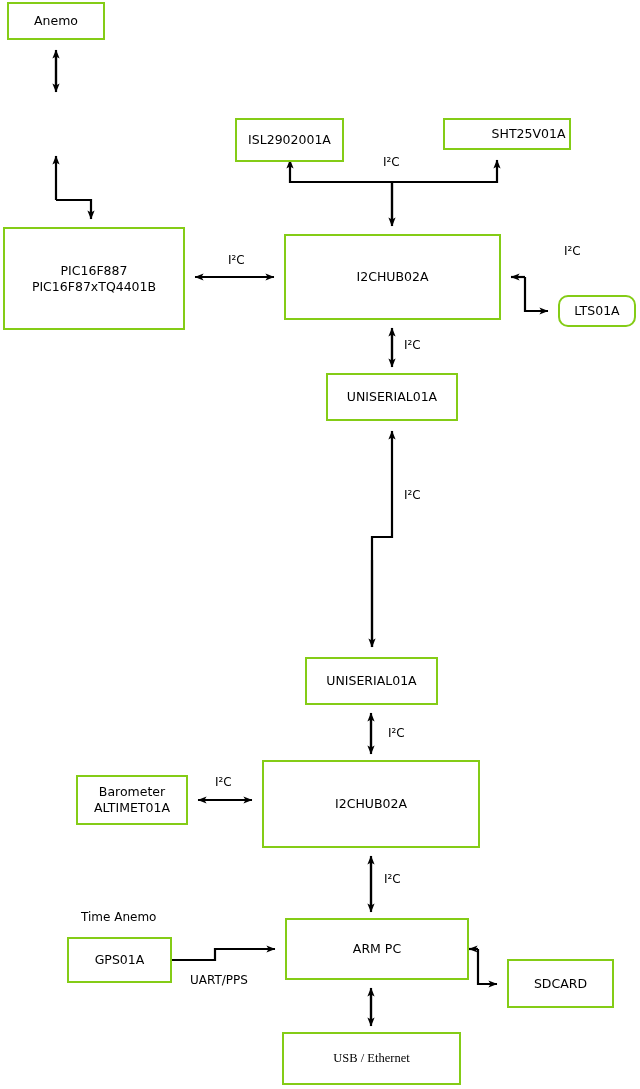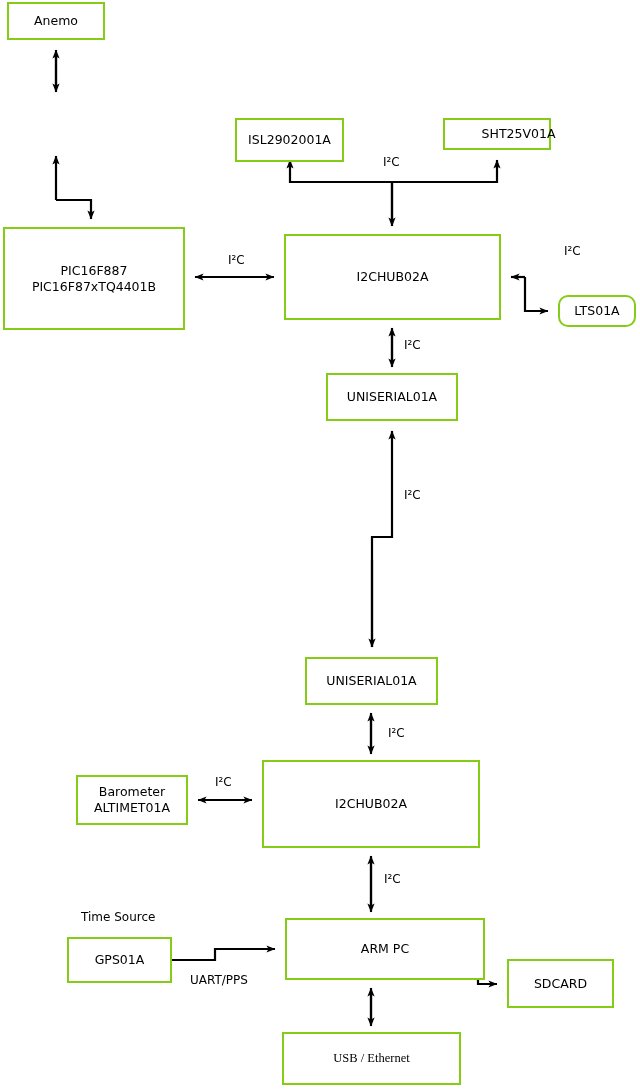--- a/index.html
+++ b/index.html
@@ -152,21 +152,21 @@
 
   <div class="node-box" style="left:3px;top:227px;width:182px;height:103px;">
     <span class="node-label">PIC16F887
 PIC16F87xTQ4401B</span>
   </div>
 
   <div class="node-box" style="left:235px;top:118px;width:109px;height:44px;">
     <span class="node-label">ISL2902001A</span>
   </div>
 
-  <div class="node-box" style="left:443px;top:118px;width:108px;height:32px;padding-left:43px;">
+  <div class="node-box" style="left:443px;top:118px;width:128px;height:32px;padding-left:43px;">
     <span class="node-label">SHT25V01A</span>
   </div>
 
   <div class="node-box" style="left:284px;top:234px;width:217px;height:86px;">
     <span class="node-label">I2CHUB02A</span>
   </div>
 
   <div class="node-box" style="left:558px;top:295px;width:78px;height:32px;border-radius:10px;">
     <span class="node-label">LTS01A</span>
   </div>
@@ -185,21 +185,21 @@
   </div>
 
   <div class="node-box" style="left:262px;top:760px;width:218px;height:88px;">
     <span class="node-label">I2CHUB02A</span>
   </div>
 
   <div class="node-box" style="left:67px;top:937px;width:105px;height:46px;">
     <span class="node-label">GPS01A</span>
   </div>
 
-  <div class="node-box" style="left:285px;top:918px;width:200px;height:62px;">
+  <div class="node-box" style="left:285px;top:918px;width:184px;height:62px;">
     <span class="node-label">ARM PC</span>
   </div>
 
   <div class="node-box" style="left:507px;top:959px;width:107px;height:49px;">
     <span class="node-label">SDCARD</span>
   </div>
 
   <div class="node-box" style="left:282px;top:1032px;width:179px;height:53px;font-family:Liberation Serif, serif;">
     <span class="node-label">USB / Ethernet</span>
   </div>
@@ -207,15 +207,15 @@
   <div class="edge-label" style="left:383px;top:156px;">I²C</div>
   <div class="edge-label" style="left:228px;top:254px;">I²C</div>
   <div class="edge-label" style="left:564px;top:245px;">I²C</div>
   <div class="edge-label" style="left:404px;top:339px;">I²C</div>
   <div class="edge-label" style="left:404px;top:489px;">I²C</div>
   <div class="edge-label" style="left:388px;top:727px;">I²C</div>
   <div class="edge-label" style="left:215px;top:776px;">I²C</div>
   <div class="edge-label" style="left:384px;top:873px;">I²C</div>
   <div class="edge-label" style="left:190px;top:974px;">UART/PPS</div>
 
-  <div class="free-label" style="left:81px;top:911px;">Time Source</div>
+  <div class="free-label" style="left:81px;top:911px;">Time Anemo</div>
 
 </div>
 
 </body></html>

